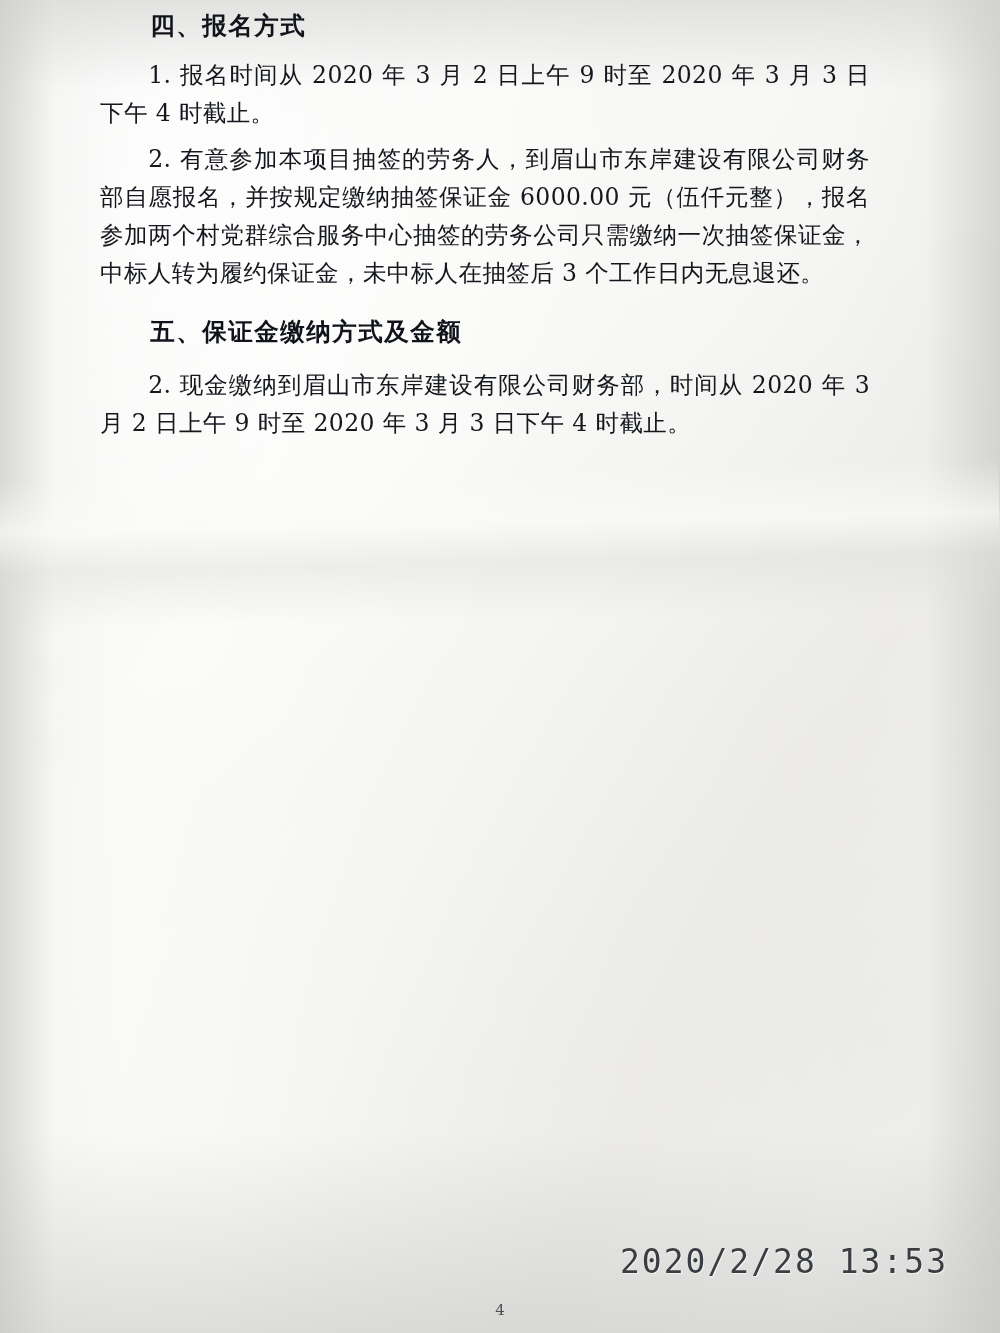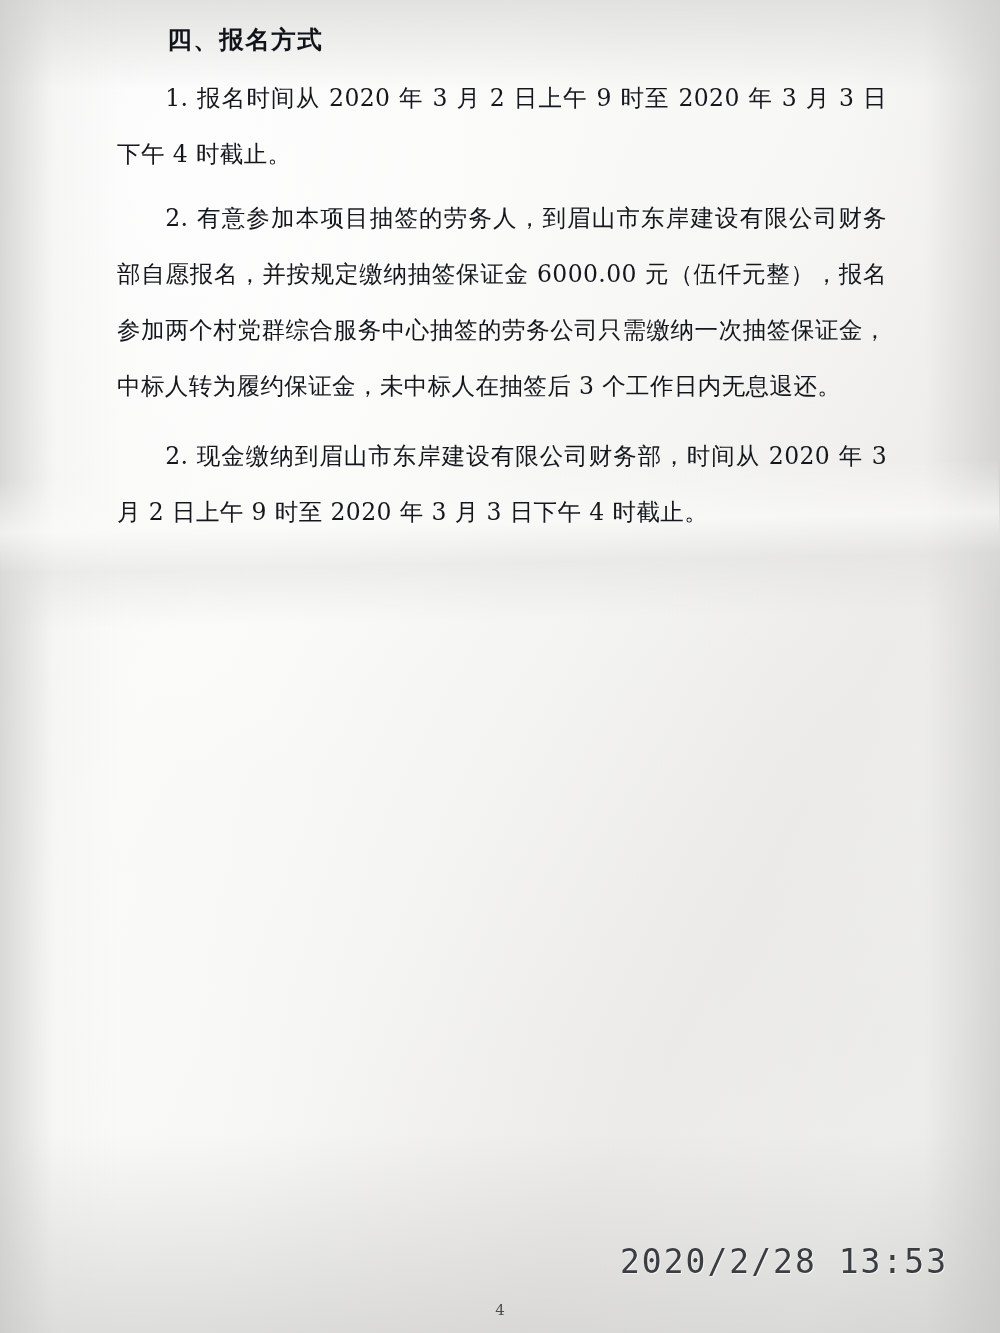--- a/index.html
+++ b/index.html
@@ -43,28 +43,27 @@
   .crease {
     position: absolute;
     left: 0; top: 470px; width: 100%; height: 150px;
     background: linear-gradient(180deg, rgba(255,255,255,0) 0%, rgba(250,250,249,0.7) 35%, rgba(221,221,218,0.45) 62%, rgba(255,255,255,0) 100%);
     transform: rotate(-1.2deg);
     pointer-events: none;
   }
 
   .content {
     position: absolute;
-    left: 117px;
+    left: 100px;
     top: 0;
     width: 770px;
-    padding-top: 14px;
   }
   .para {
     font-size: 23.5px;
-    line-height: 56px;
+    line-height: 38px;
     letter-spacing: 0.4px;
     text-align: justify;
     text-justify: inter-ideograph;
     margin: 0 0 2px 0;
     color: #14171d;
   }
   .heading {
     font-size: 24.5px;
     line-height: 52px;
     margin: 0 0 4px 0;
@@ -113,20 +112,21 @@
 
   <div class="content">
 
     <div class="section">
       <p class="heading">四、报名方式</p>
       <p class="para indent">1. 报名时间从 2020 年 3 月 2 日上午 9 时至 2020 年 3 月 3 日下午 4 时截止。</p>
       <p class="para indent gap-sm">2. 有意参加本项目抽签的劳务人，到眉山市东岸建设有限公司财务部自愿报名，并按规定缴纳抽签保证金 6000.00 元（伍仟元整），报名参加两个村党群综合服务中心抽签的劳务公司只需缴纳一次抽签保证金，中标人转为履约保证金，未中标人在抽签后 3 个工作日内无息退还。</p>
     </div>
 
     <div class="section gap-md">
+      <p class="heading">五、保证金缴纳方式及金额</p>
       <p class="para indent gap-sm">2. 现金缴纳到眉山市东岸建设有限公司财务部，时间从 2020 年 3 月 2 日上午 9 时至 2020 年 3 月 3 日下午 4 时截止。</p>
     </div>
 
 
   </div>
 
   <div class="timestamp">2020/2/28  13:53</div>
   <div class="page-number">4</div>
 </div>
 

